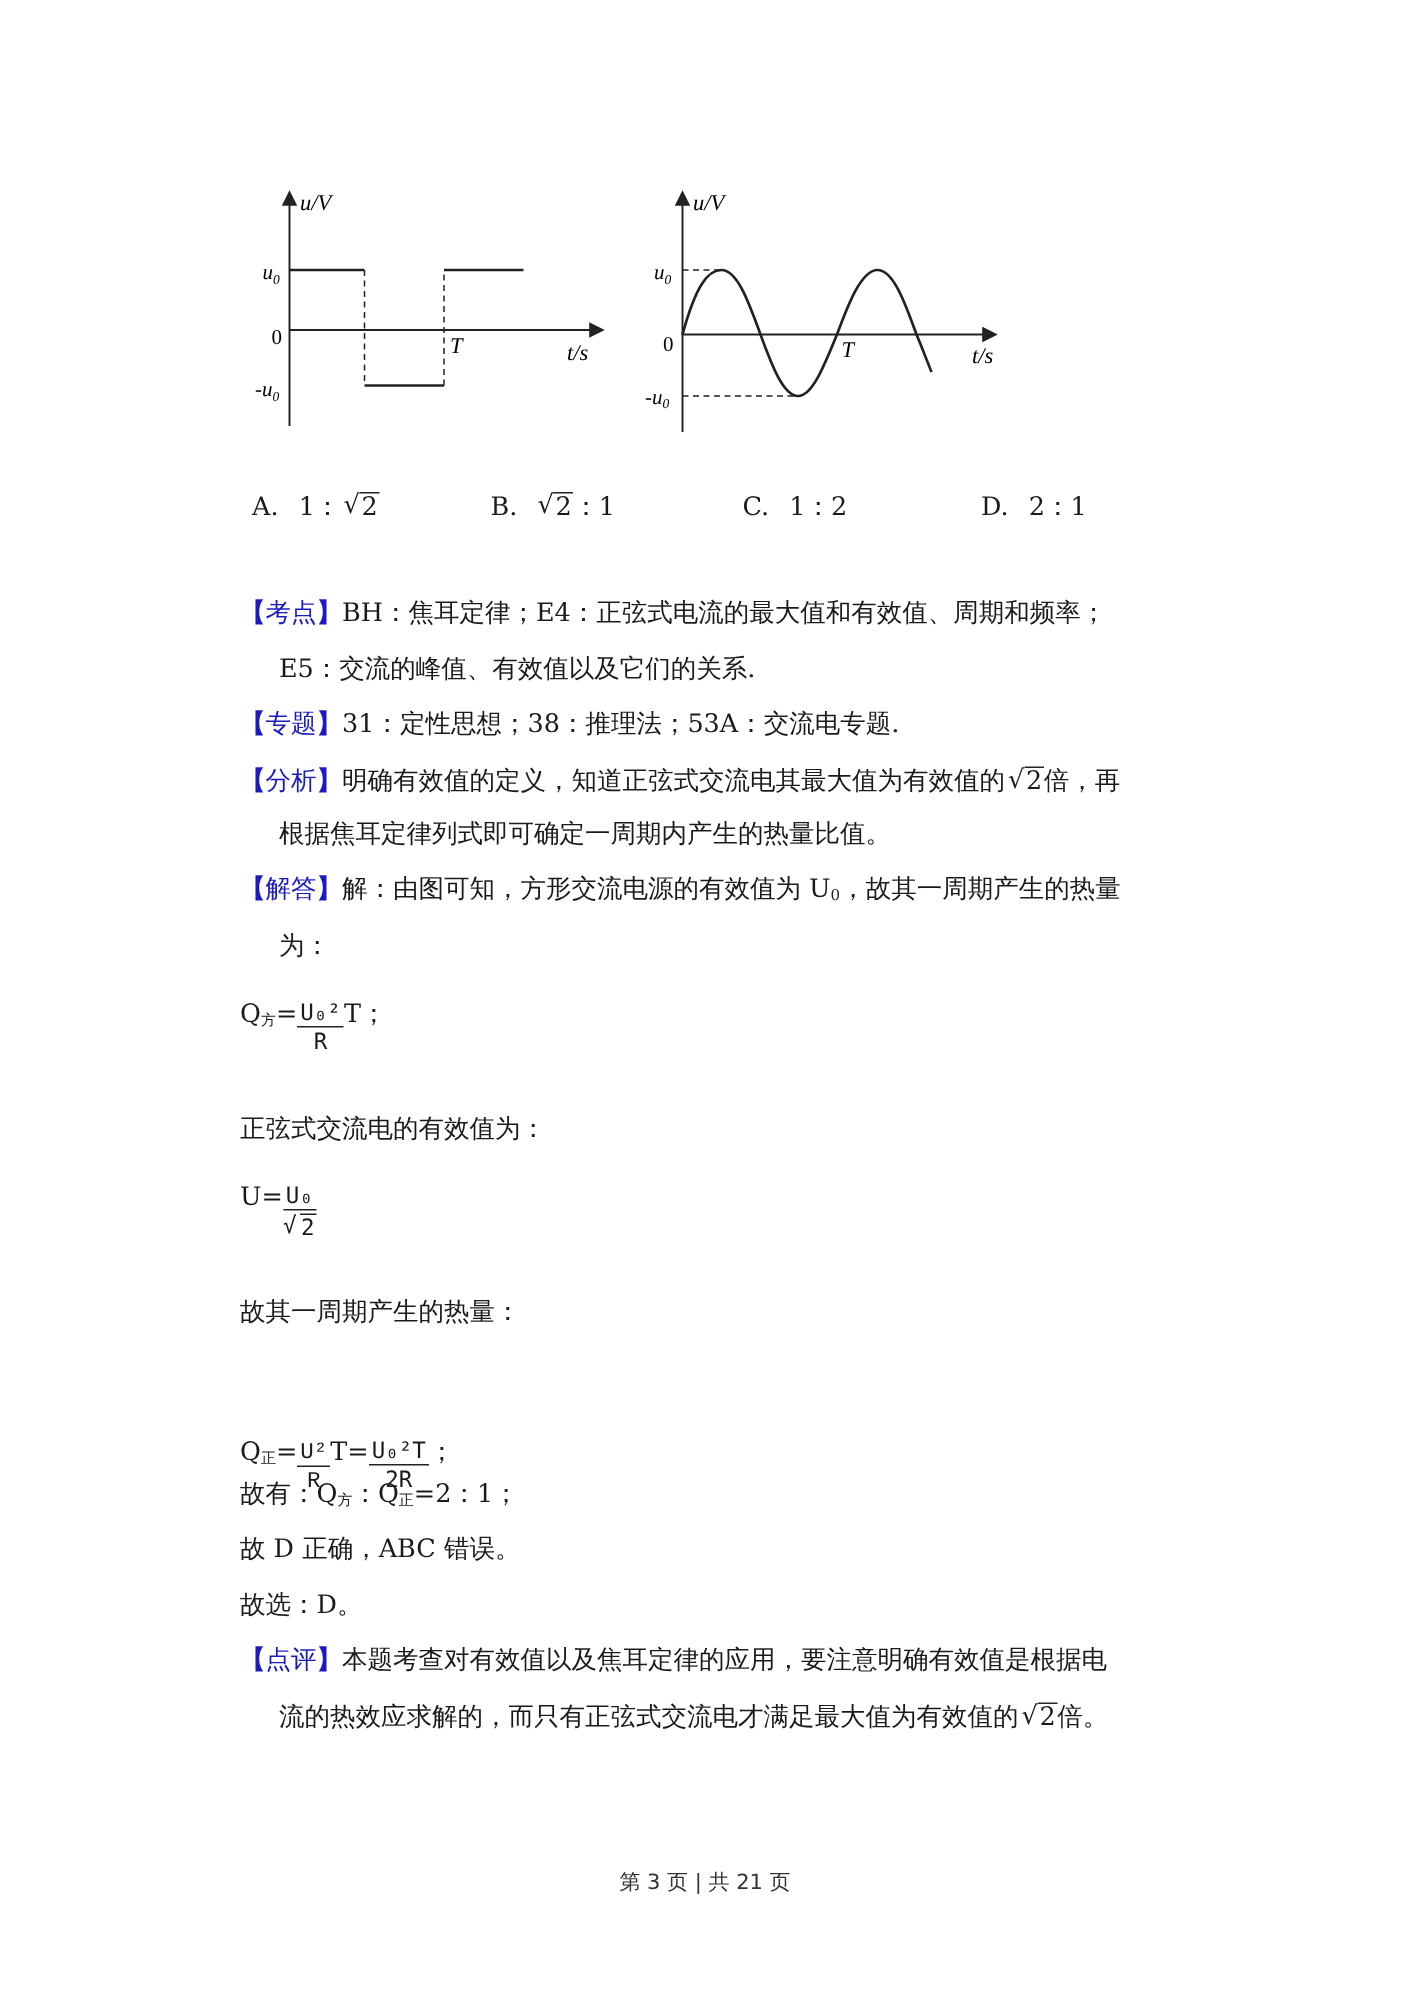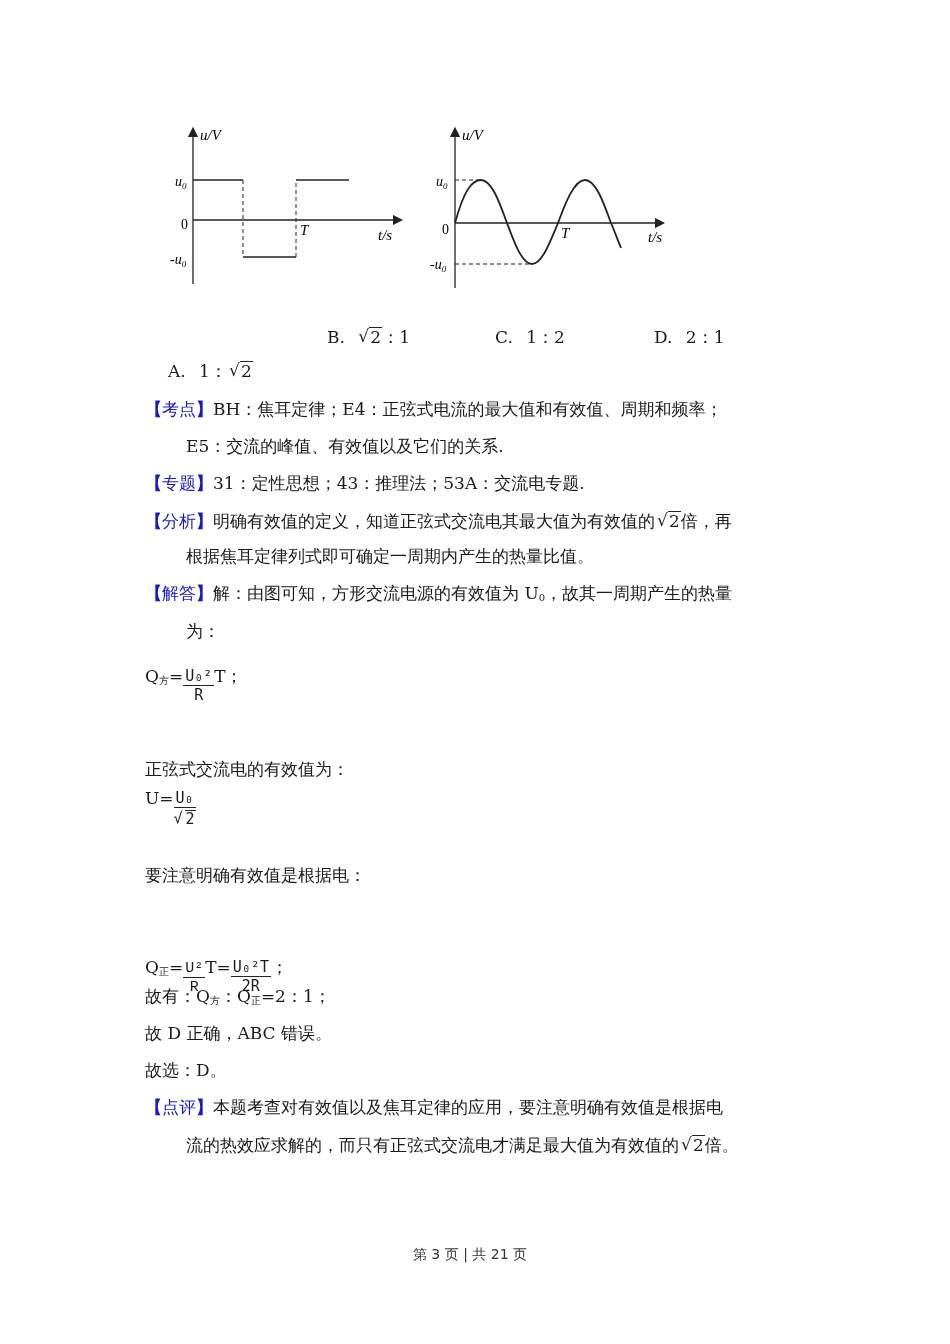--- a/index.html
+++ b/index.html
@@ -4,21 +4,21 @@
 <style>
   html, body { margin:0; padding:0; background:#ffffff; }
   body { width:950px; height:1344px; position:relative; font-family:"DejaVu Serif","Liberation Serif",serif; color:#1a1a1a; overflow:hidden; }
   .fig { position:absolute;margin-left:24px; }
   .fig svg { display:block; }
   .opts { position:absolute; top:326px; left:168px; width:620px; height:28px; font-size:17px; }
   .opt { position:absolute; top:0; white-space:nowrap; }
   .sqrt { display:inline-block; position:relative; padding-left:11px; margin-left:2px; }
   .sqrt .rad { border-top:1.3px solid #222; padding:0 1px; display:inline-block; line-height:1.1; }
   .sqrt .hook { position:absolute; left:0; top:0; font-size:1em; line-height:1.1; }
-  .line { position:absolute; left:145px; font-size:17px; white-space:nowrap; line-height:1; }
+  .line { position:absolute; left:160px; font-size:17px; white-space:nowrap; line-height:1; }
   .indent { left:186px; }
   .tag { color:#1a1abf; }
   .tag-br { color:#1a1abf; font-weight:bold; }
   .sub { font-size:10px; vertical-align:-2px; }
   .frac { display:inline-block; vertical-align:middle; text-align:center; font-family:"DejaVu Sans Mono","Liberation Mono",monospace; font-size:15px; }
   .frac .num { display:block; border-bottom:1.3px solid #222; padding:0 2px 1px;text-align:right; }
   .frac .den { display:block; padding-top:2px; }
   .footer { position:absolute; top:1246px; left:0; width:940px; text-align:center; font-size:14px; font-family:"DejaVu Sans","Liberation Sans",sans-serif; color:#333; }
 </style>
 </head>
@@ -62,21 +62,21 @@
     <text x="38" y="18" font-size="15" font-style="italic">u/V</text>
     <text x="12" y="64" font-size="14" font-style="italic">u<tspan font-size="9" dy="3">0</tspan></text>
     <text x="18" y="112" font-size="14">0</text>
     <text x="6" y="147" font-size="14" font-style="italic">-u<tspan font-size="9" dy="3">0</tspan></text>
     <text x="137" y="116" font-size="15" font-style="italic">T</text>
     <text x="224" y="120" font-size="15" font-style="italic">t/s</text>
   </svg>
 </div>
 
 <div class="opts">
-  <div class="opt" style="left:0;margin-top:34px;">
+  <div class="opt" style="left:0;">
     <span>A.</span>
     <span style="margin-left:8px;">1：</span><span class="sqrt"><span class="hook">√</span><span class="rad">2</span></span>
   </div>
   <div class="opt" style="left:159px;">
     <span>B.</span>
     <span class="sqrt" style="margin-left:8px;"><span class="hook">√</span><span class="rad">2</span></span><span>：1</span>
   </div>
   <div class="opt" style="left:327px;">
     <span>C.</span>
     <span style="margin-left:8px;">1：2</span>
@@ -86,44 +86,44 @@
     <span style="margin-left:8px;">2：1</span>
   </div>
 </div>
 
 <div class="line" style="top:401px;">
   <span class="tag-br">【</span><span class="tag">考点</span><span class="tag-br">】</span><span>BH：焦耳定律；E4：正弦式电流的最大值和有效值、周期和频率；</span>
 </div>
 <div class="line indent" style="top:438px;">E5：交流的峰值、有效值以及它们的关系.</div>
 
 <div class="line" style="top:475px;">
-  <span class="tag-br">【</span><span class="tag">专题</span><span class="tag-br">】</span><span>31：定性思想；43：推理法；53A：交流电专题.</span>
+  <span class="tag-br">【</span><span class="tag">专题</span><span class="tag-br">】</span><span>31：定性思想；38：推理法；53A：交流电专题.</span>
 </div>
 
 <div class="line" style="top:511px;">
   <span class="tag-br">【</span><span class="tag">分析</span><span class="tag-br">】</span><span>明确有效值的定义，知道正弦式交流电其最大值为有效值的</span><span class="sqrt"><span class="hook">√</span><span class="rad">2</span></span><span>倍，再</span>
 </div>
 <div class="line indent" style="top:548px;">根据焦耳定律列式即可确定一周期内产生的热量比值。</div>
 
 <div class="line" style="top:585px;">
   <span class="tag-br">【</span><span class="tag">解答</span><span class="tag-br">】</span><span>解：由图可知，方形交流电源的有效值为 U</span><span class="sub">0</span><span>，故其一周期产生的热量</span>
 </div>
 <div class="line indent" style="top:623px;">为：</div>
 
 <div class="line" style="top:668px;">
   <span>Q</span><span class="sub">方</span><span>=</span><span class="frac" style="vertical-align:-18px;"><span class="num">U₀²</span><span class="den">R</span></span><span>T；</span>
 </div>
 
-<div class="line" style="top:745px;margin-top:16px;">正弦式交流电的有效值为：</div>
+<div class="line" style="top:745px;">正弦式交流电的有效值为：</div>
 
 <div class="line" style="top:790px;">
   <span>U=</span><span class="frac" style="vertical-align:-20px;"><span class="num">U₀</span><span class="den"><span class="sqrt" style="margin-left:0"><span class="hook">√</span><span class="rad">2</span></span></span></span>
 </div>
 
-<div class="line" style="top:867px;">要注意明确有效值是根据电：</div>
+<div class="line" style="top:867px;">故其一周期产生的热量：</div>
 
 <div class="line" style="top:912px;">
   <span>Q</span><span class="sub">正</span><span>=</span><span class="frac" style="vertical-align:-18px;font-family:Liberation Mono, monospace;"><span class="num">U²</span><span class="den">R</span></span><span>T=</span><span class="frac" style="vertical-align:-18px;margin-top:48px;"><span class="num">U₀²T</span><span class="den">2R</span></span><span>；</span>
 </div>
 
 <div class="line" style="top:988px;">
   <span>故有：Q</span><span class="sub">方</span><span>：Q</span><span class="sub">正</span><span>=2：1；</span>
 </div>
 <div class="line" style="top:1025px;text-align:right;">故 D 正确，ABC 错误。</div>
 <div class="line" style="top:1062px;">故选：D。</div>

